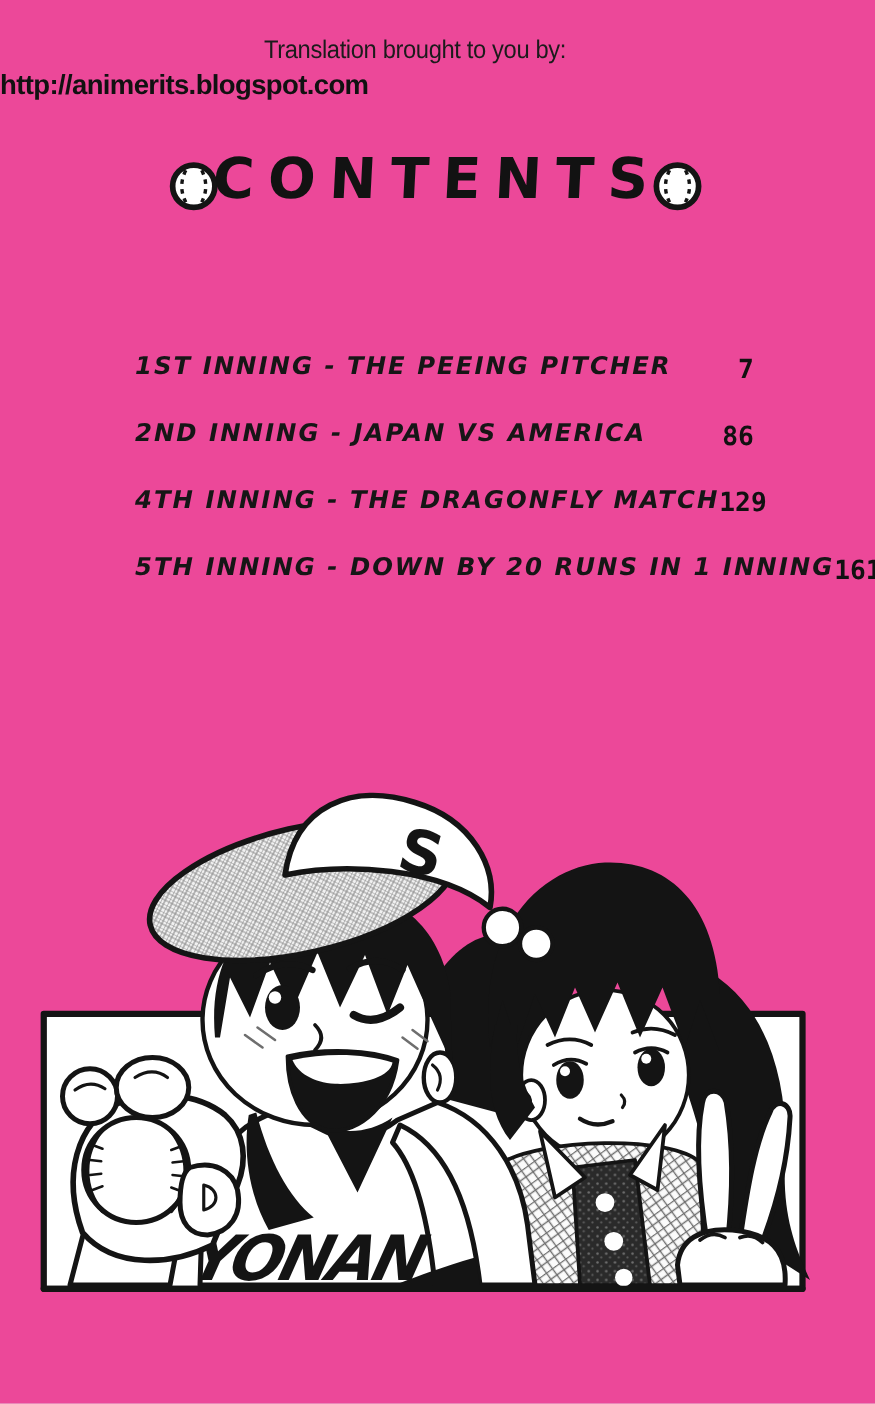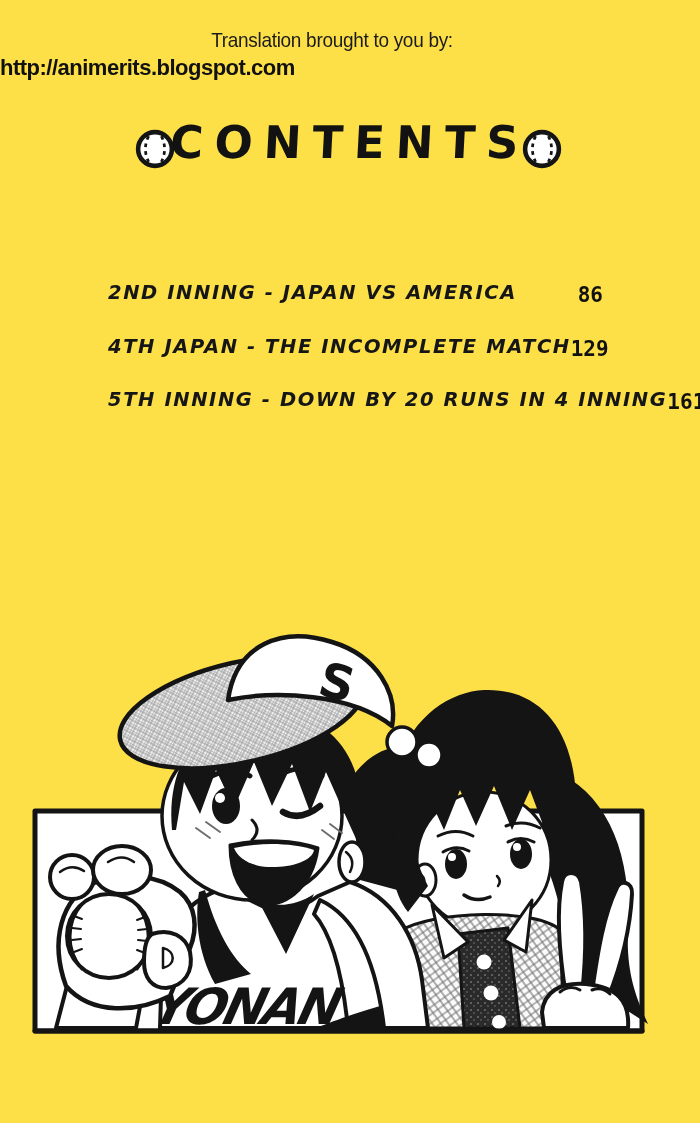--- a/index.html
+++ b/index.html
@@ -1,16 +1,16 @@
 <!DOCTYPE html>
 <html><head>
 <meta charset="utf-8">
 <style>
   html,body{margin:0;padding:0;background:#e8e8e8;}
-  .page{position:relative;width:700px;height:1123px;background:#fde047;overflow:hidden;
+  .page{position:relative;width:700px;height:1123px;background:#ec4899;overflow:hidden;
         font-family:"Liberation Sans",sans-serif;color:#141414;}
   .credit{position:absolute;top:30px;left:0;width:664px;text-align:center;
           font-size:19px;letter-spacing:-0.3px;transform:scaleY(1.07);color:#1b1b1b;}
   .url{position:absolute;top:55px;left:0;width:646px;text-align:left;
        font-size:22px;font-weight:700;letter-spacing:-0.5px;color:#111;}
   .ball{position:absolute;top:128px;width:42px;height:42px;}
   .ball.left{left:134px}
   .ball.right{left:521px}
   .ball svg{width:100%;height:100%;display:block}
   .title{position:absolute;top:116px;left:0;width:700px;margin:0;text-align:center;
@@ -44,29 +44,33 @@
   <span class="ball right">
     <svg viewBox="0 0 46 46">
       <circle cx="23" cy="23" r="18.5" fill="#fff" stroke="#141414" stroke-width="5"></circle>
       <path d="M16,9 Q9,23 16,37" fill="none" stroke="#141414" stroke-width="3" stroke-dasharray="4 4.5"></path>
       <path d="M30,9 Q37,23 30,37" fill="none" stroke="#141414" stroke-width="3" stroke-dasharray="4 4.5"></path>
     </svg>
   </span>
 
   <ul class="toc">
     <li>
+      <span class="label">1ST INNING - THE PEEING PITCHER</span>
+      <span class="num">7</span>
+    </li>
+    <li>
       <span class="label">2ND INNING - JAPAN VS AMERICA</span>
       <span class="num">86</span>
     </li>
     <li>
-      <span class="label">4TH JAPAN - THE INCOMPLETE MATCH</span>
+      <span class="label">4TH INNING - THE DRAGONFLY MATCH</span>
       <span class="num">129</span>
     </li>
     <li>
-      <span class="label">5TH INNING - DOWN BY 20 RUNS IN 4 INNING</span>
+      <span class="label">5TH INNING - DOWN BY 20 RUNS IN 1 INNING</span>
       <span class="num">161</span>
     </li>
   </ul>
 
   <svg class="art" viewBox="0 0 700 1123" fill="none" stroke-linecap="round" stroke-linejoin="round">
     <defs>
       <pattern id="hatch" width="6" height="6" patternUnits="userSpaceOnUse" patternTransform="rotate(40)">
         <rect width="6" height="6" fill="#f1f1f1"></rect>
         <path d="M0,0 H6 M0,3 H6" stroke="#8d8d8d" stroke-width="0.9"></path>
         <path d="M0,0 V6 M3,0 V6" stroke="#8d8d8d" stroke-width="0.9"></path>

